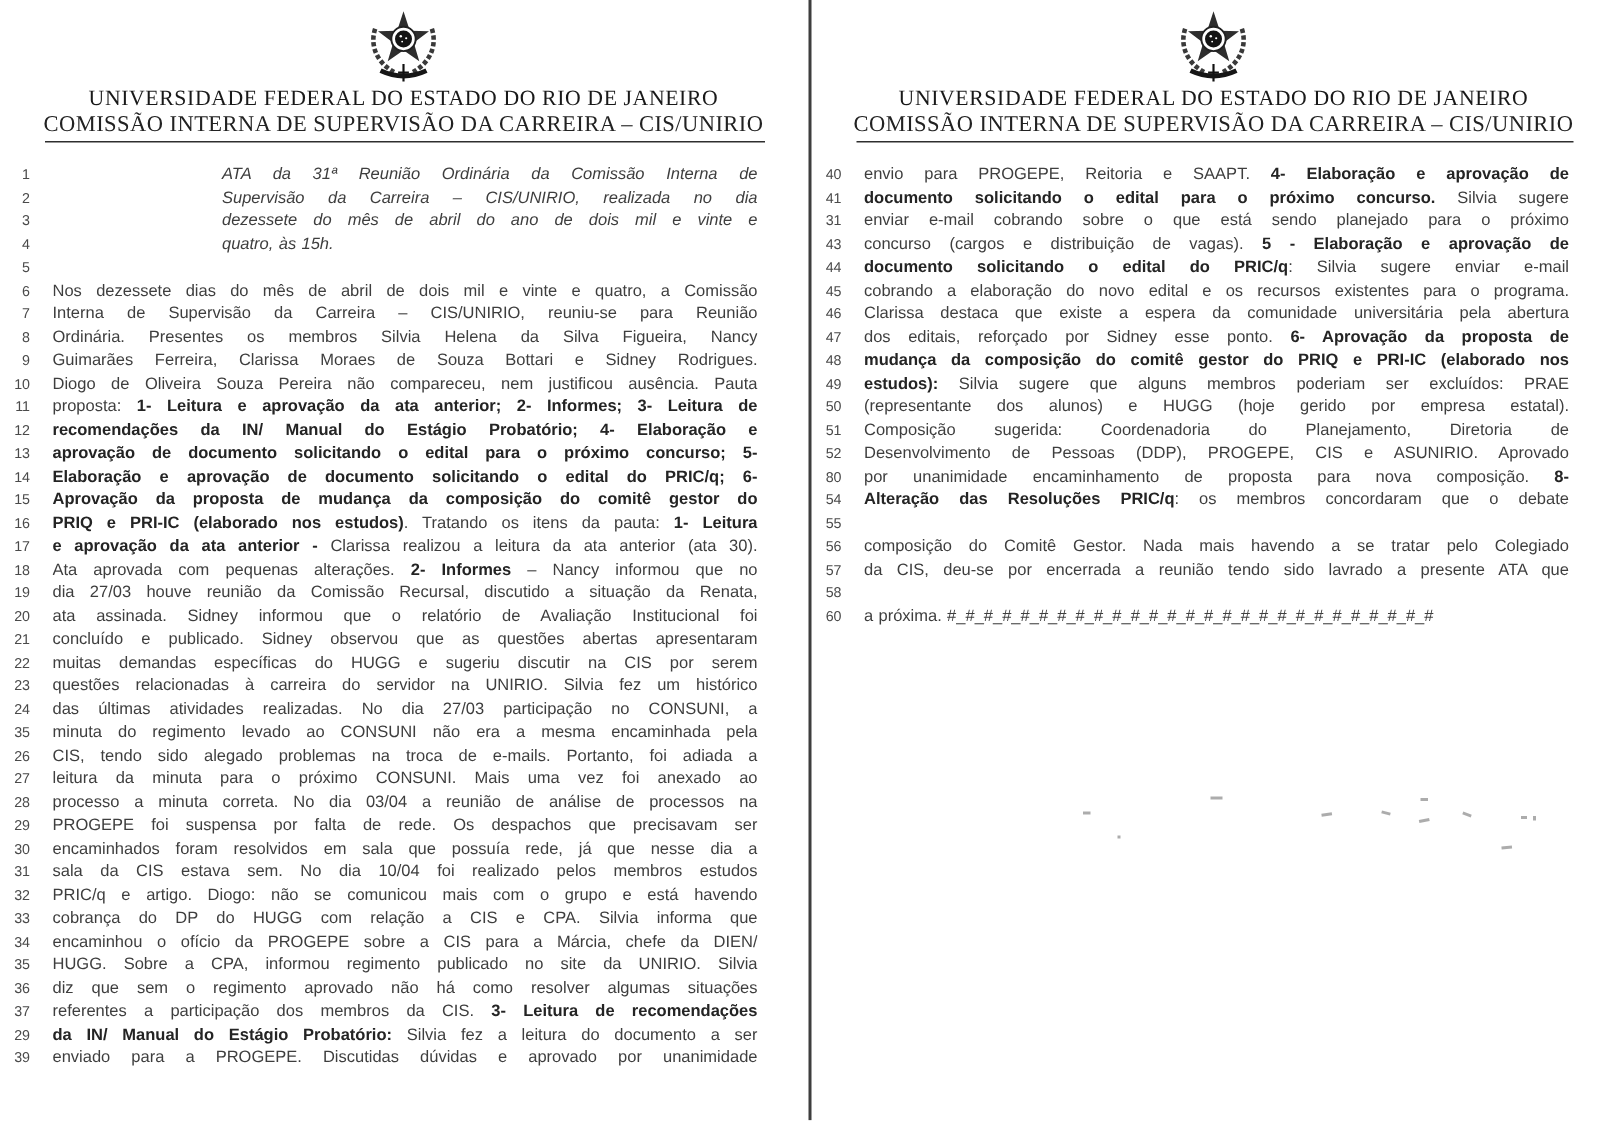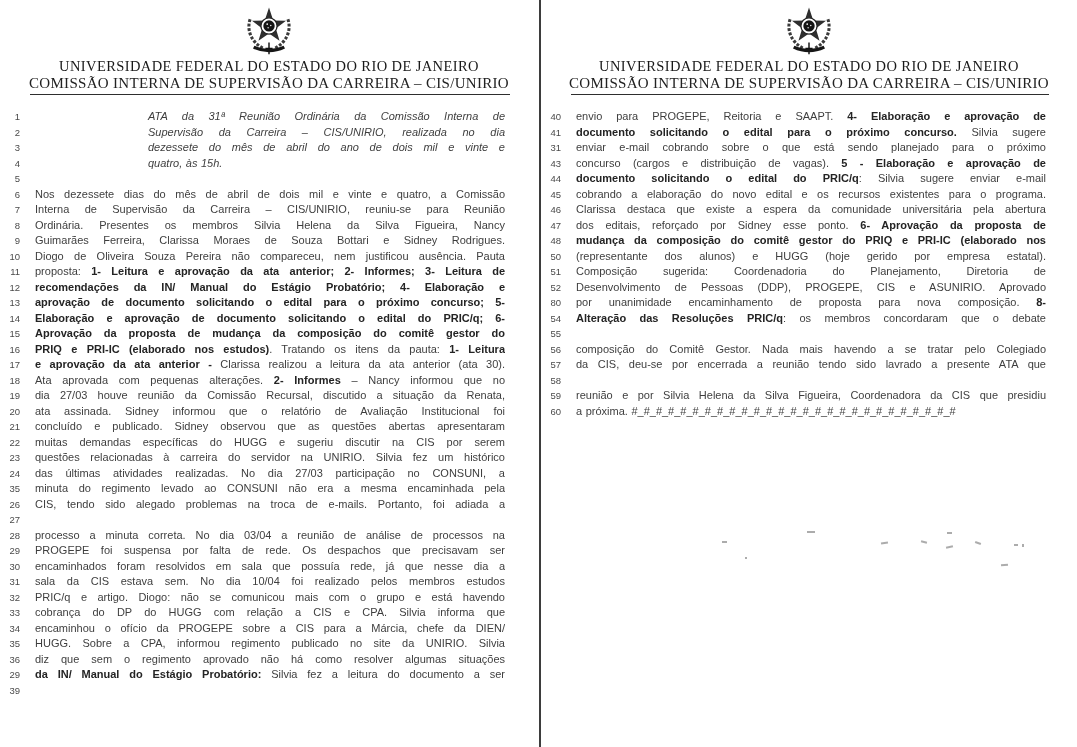--- a/index.html
+++ b/index.html
@@ -167,20 +167,21 @@
         <div class="line-row">
           <span class="line-num">35</span>
           <div class="line-text"><span>minuta do regimento levado ao CONSUNI não era a mesma encaminhada pela</span></div>
         </div>
         <div class="line-row">
           <span class="line-num">26</span>
           <div class="line-text"><span>CIS, tendo sido alegado problemas na troca de e-mails. Portanto, foi adiada a</span></div>
         </div>
         <div class="line-row">
           <span class="line-num">27</span>
+          <div class="line-text"><span>leitura da minuta para o próximo CONSUNI. Mais uma vez foi anexado ao</span></div>
         </div>
         <div class="line-row">
           <span class="line-num">28</span>
           <div class="line-text"><span>processo a minuta correta. No dia 03/04 a reunião de análise de processos na</span></div>
         </div>
         <div class="line-row">
           <span class="line-num">29</span>
           <div class="line-text"><span>PROGEPE foi suspensa por falta de rede. Os despachos que precisavam ser</span></div>
         </div>
         <div class="line-row">
@@ -205,25 +206,30 @@
         </div>
         <div class="line-row">
           <span class="line-num">35</span>
           <div class="line-text"><span>HUGG. Sobre a CPA, informou regimento publicado no site da UNIRIO. Silvia</span></div>
         </div>
         <div class="line-row">
           <span class="line-num">36</span>
           <div class="line-text"><span>diz que sem o regimento aprovado não há como resolver algumas situações</span></div>
         </div>
         <div class="line-row">
+          <span class="line-num">37</span>
+          <div class="line-text"><span>referentes a participação dos membros da CIS. </span><b>3- Leitura de recomendações</b></div>
+        </div>
+        <div class="line-row">
           <span class="line-num">29</span>
           <div class="line-text"><b>da IN/ Manual do Estágio Probatório:</b><span> Silvia fez a leitura do documento a ser</span></div>
         </div>
         <div class="line-row">
           <span class="line-num">39</span>
+          <div class="line-text"><span>enviado para a PROGEPE. Discutidas dúvidas e aprovado por unanimidade</span></div>
         </div>
       </div>
   </div>
 
   <div class="page right">
     <svg class="hdr-logo" viewBox="0 0 60 60">
       <path d="M9,18 C5,30 10,43 23,50" fill="none" stroke="#3a3a3a" stroke-width="3.4" stroke-dasharray="3.2,1.8"></path>
       <path d="M51,18 C55,30 50,43 37,50" fill="none" stroke="#3a3a3a" stroke-width="3.4" stroke-dasharray="3.2,1.8"></path>
       <path d="M30,5 L34.7,19.4 L48.9,19.8 L37.6,28.4 L41.7,42 L30,33.8 L18.3,42 L22.4,28.4 L11.1,19.8 L25.3,19.4 Z" fill="#2e2e2e"></path>
       <circle cx="30" cy="25.5" r="9" fill="#ffffff" stroke="#222" stroke-width="1.4"></circle>
@@ -269,20 +275,24 @@
         </div>
         <div class="line-row">
           <span class="line-num">47</span>
           <div class="line-text"><span>dos editais, reforçado por Sidney esse ponto. </span><b>6- Aprovação da proposta de</b></div>
         </div>
         <div class="line-row">
           <span class="line-num">48</span>
           <div class="line-text"><b>mudança da composição do comitê gestor do PRIQ e PRI-IC (elaborado nos</b></div>
         </div>
         <div class="line-row">
+          <span class="line-num">49</span>
+          <div class="line-text"><b>estudos):</b><span> Silvia sugere que alguns membros poderiam ser excluídos: PRAE</span></div>
+        </div>
+        <div class="line-row">
           <span class="line-num">50</span>
           <div class="line-text"><span>(representante dos alunos) e HUGG (hoje gerido por empresa estatal).</span></div>
         </div>
         <div class="line-row">
           <span class="line-num">51</span>
           <div class="line-text"><span>Composição sugerida: Coordenadoria do Planejamento, Diretoria de</span></div>
         </div>
         <div class="line-row">
           <span class="line-num">52</span>
           <div class="line-text"><span>Desenvolvimento de Pessoas (DDP), PROGEPE, CIS e ASUNIRIO. Aprovado</span></div>
@@ -301,24 +311,20 @@
         <div class="line-row">
           <span class="line-num">56</span>
           <div class="line-text"><span>composição do Comitê Gestor. Nada mais havendo a se tratar pelo Colegiado</span></div>
         </div>
         <div class="line-row">
           <span class="line-num">57</span>
           <div class="line-text"><span>da CIS, deu-se por encerrada a reunião tendo sido lavrado a presente ATA que</span></div>
         </div>
         <div class="line-row">
           <span class="line-num">58</span>
-        </div>
-        <div class="line-row">
-          <span class="line-num">59</span>
-          <div class="line-text"><span>reunião e por Silvia Helena da Silva Figueira, Coordenadora da CIS que presidiu</span></div>
         </div>
         <div class="line-row">
           <span class="line-num">60</span>
           <div class="line-text end"><span>a próxima. #_#_#_#_#_#_#_#_#_#_#_#_#_#_#_#_#_#_#_#_#_#_#_#_#_#_#</span></div>
         </div>
       </div>
 
     <div class="sig-remnants">
       <div class="sig-mark" style="left:181px; top:541px; width:5px; height:1.5px;"></div>
       <div class="sig-mark" style="left:266px; top:531px; width:8px; height:1.5px;"></div>

